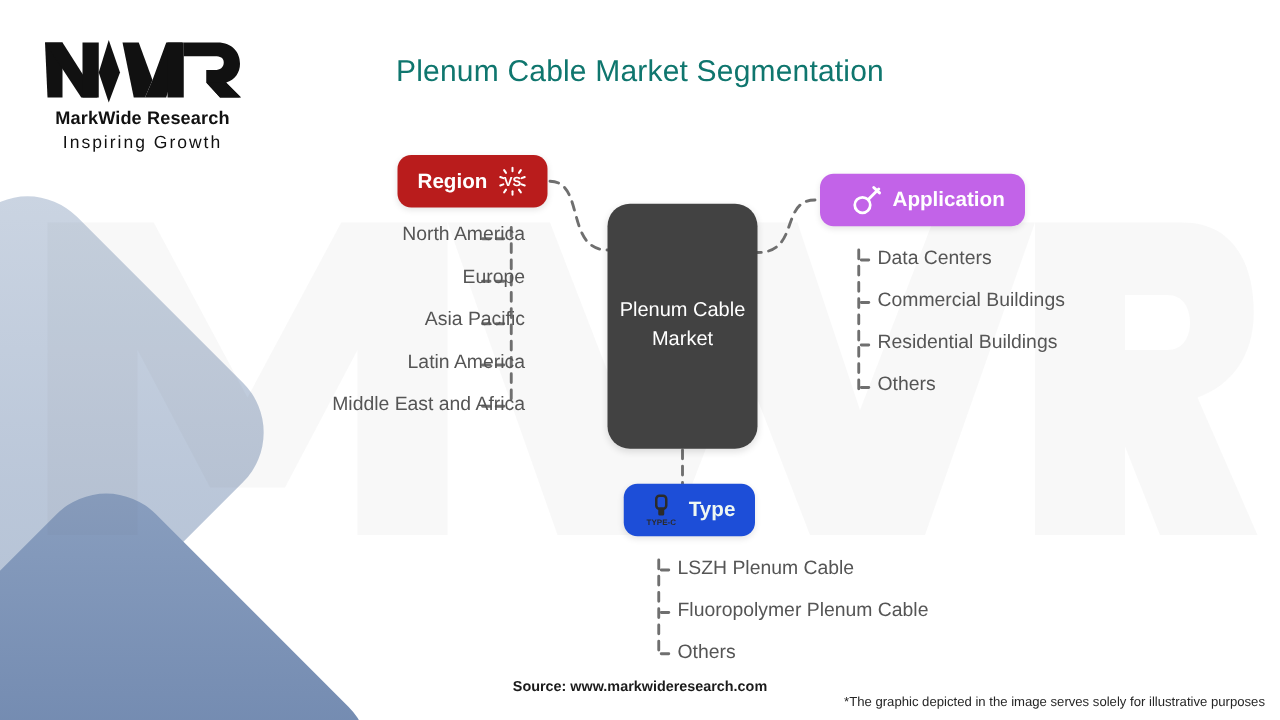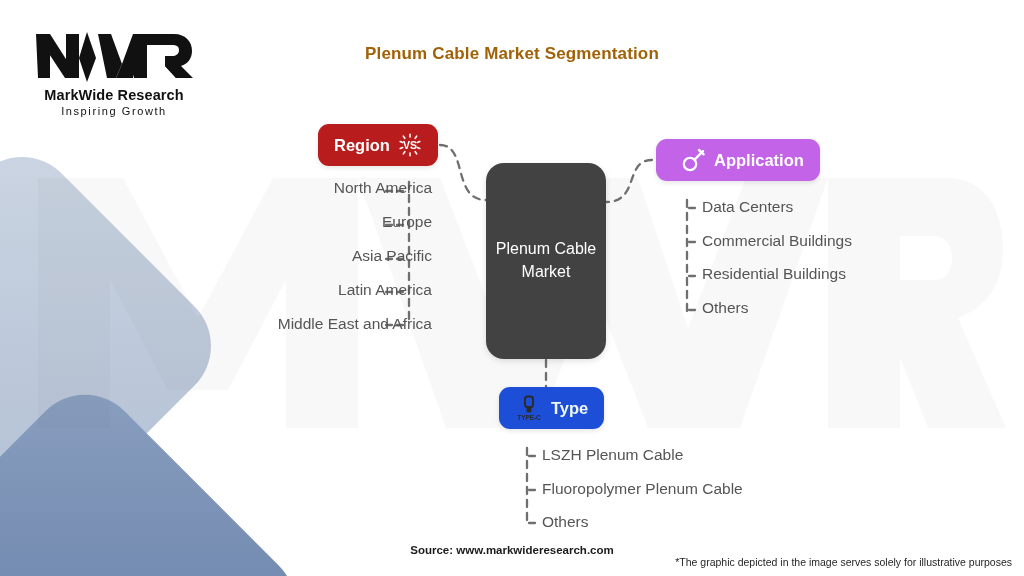--- a/index.html
+++ b/index.html
@@ -43,28 +43,28 @@
   #brand-logo {
     position:absolute; left:24px; top:26px;
     width:180px; text-align:center;
   }
   #brand-logo .mark { width:160px; height:60px; margin:0 auto; display:block; }
   #brand-logo .brand-name {
     font-size:14.5px; font-weight:bold; color:#111; letter-spacing:.1px;
     margin-top:1px; white-space:nowrap;
   }
   #brand-logo .brand-tag {
-    font-size:11px; color:#111; letter-spacing:1.6px; margin-top:2px;
+    font-size:14px; color:#111; letter-spacing:1.6px; margin-top:2px;
   }
 
   
   #page-title {
     position:absolute; left:0; right:0; top:44px;
     text-align:center;
-    font-size:17px; font-weight:bold; color:#a16207;
+    font-size:24px; font-weight:normal; color:#0f766e;
     letter-spacing:.15px;
   }
 
   
   #diagram { position:absolute; inset:0; }
   #connector-layer { position:absolute; inset:0; width:1024px; height:576px; }
 
   .node-center {
     position:absolute;
     left:486px; top:163px;
@@ -94,21 +94,21 @@
   #icon-vs   { width:24px; height:24px; }
   #icon-app  { width:26px; height:26px; }
   #icon-type { width:28px; height:28px; }
 
   
   .leaf-list { position:absolute; }
   .leaf {
     font-size:15.5px; color:#555555; white-space:nowrap; line-height:1;
   }
 
-  #list-region { left:12px; top:180px; width:420px; text-align:right; }
+  #list-region { left:0; top:180px; width:420px; text-align:right; }
   #list-region .leaf { margin-bottom:18.5px; }
 
   #list-application { left:702px; top:199px; text-align:left; }
   #list-application .leaf { margin-bottom:18px; }
 
   #list-type { left:542px; top:447px; text-align:left; }
   #list-type .leaf { margin-bottom:18px; }
 
   
   #source-note {

